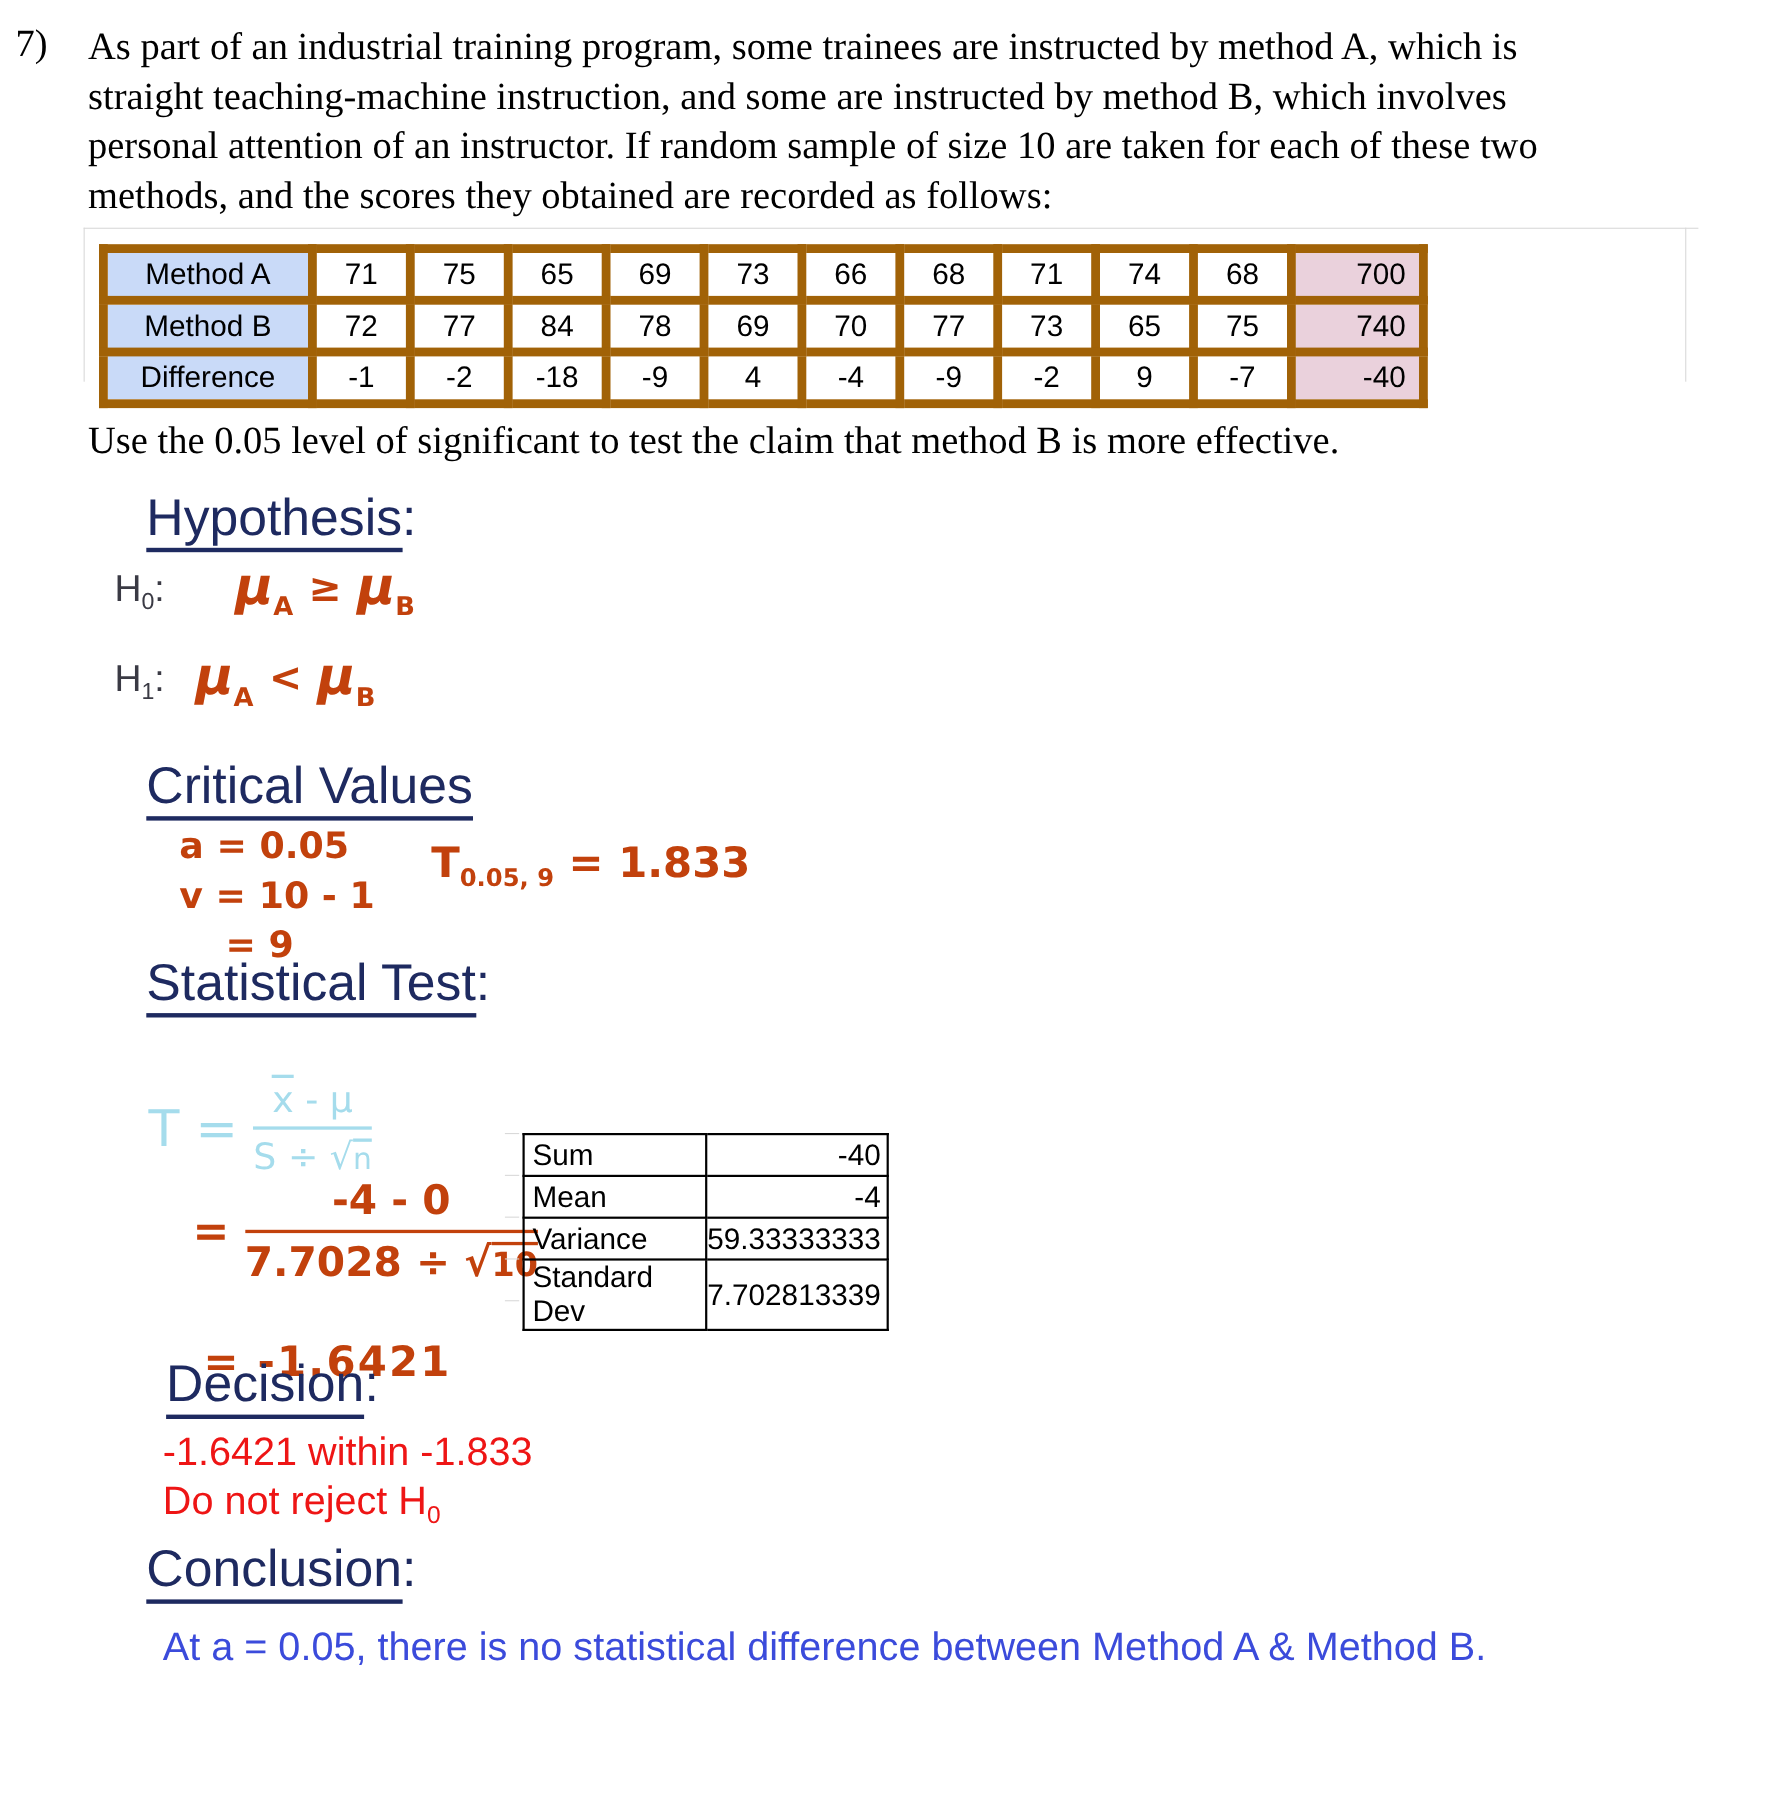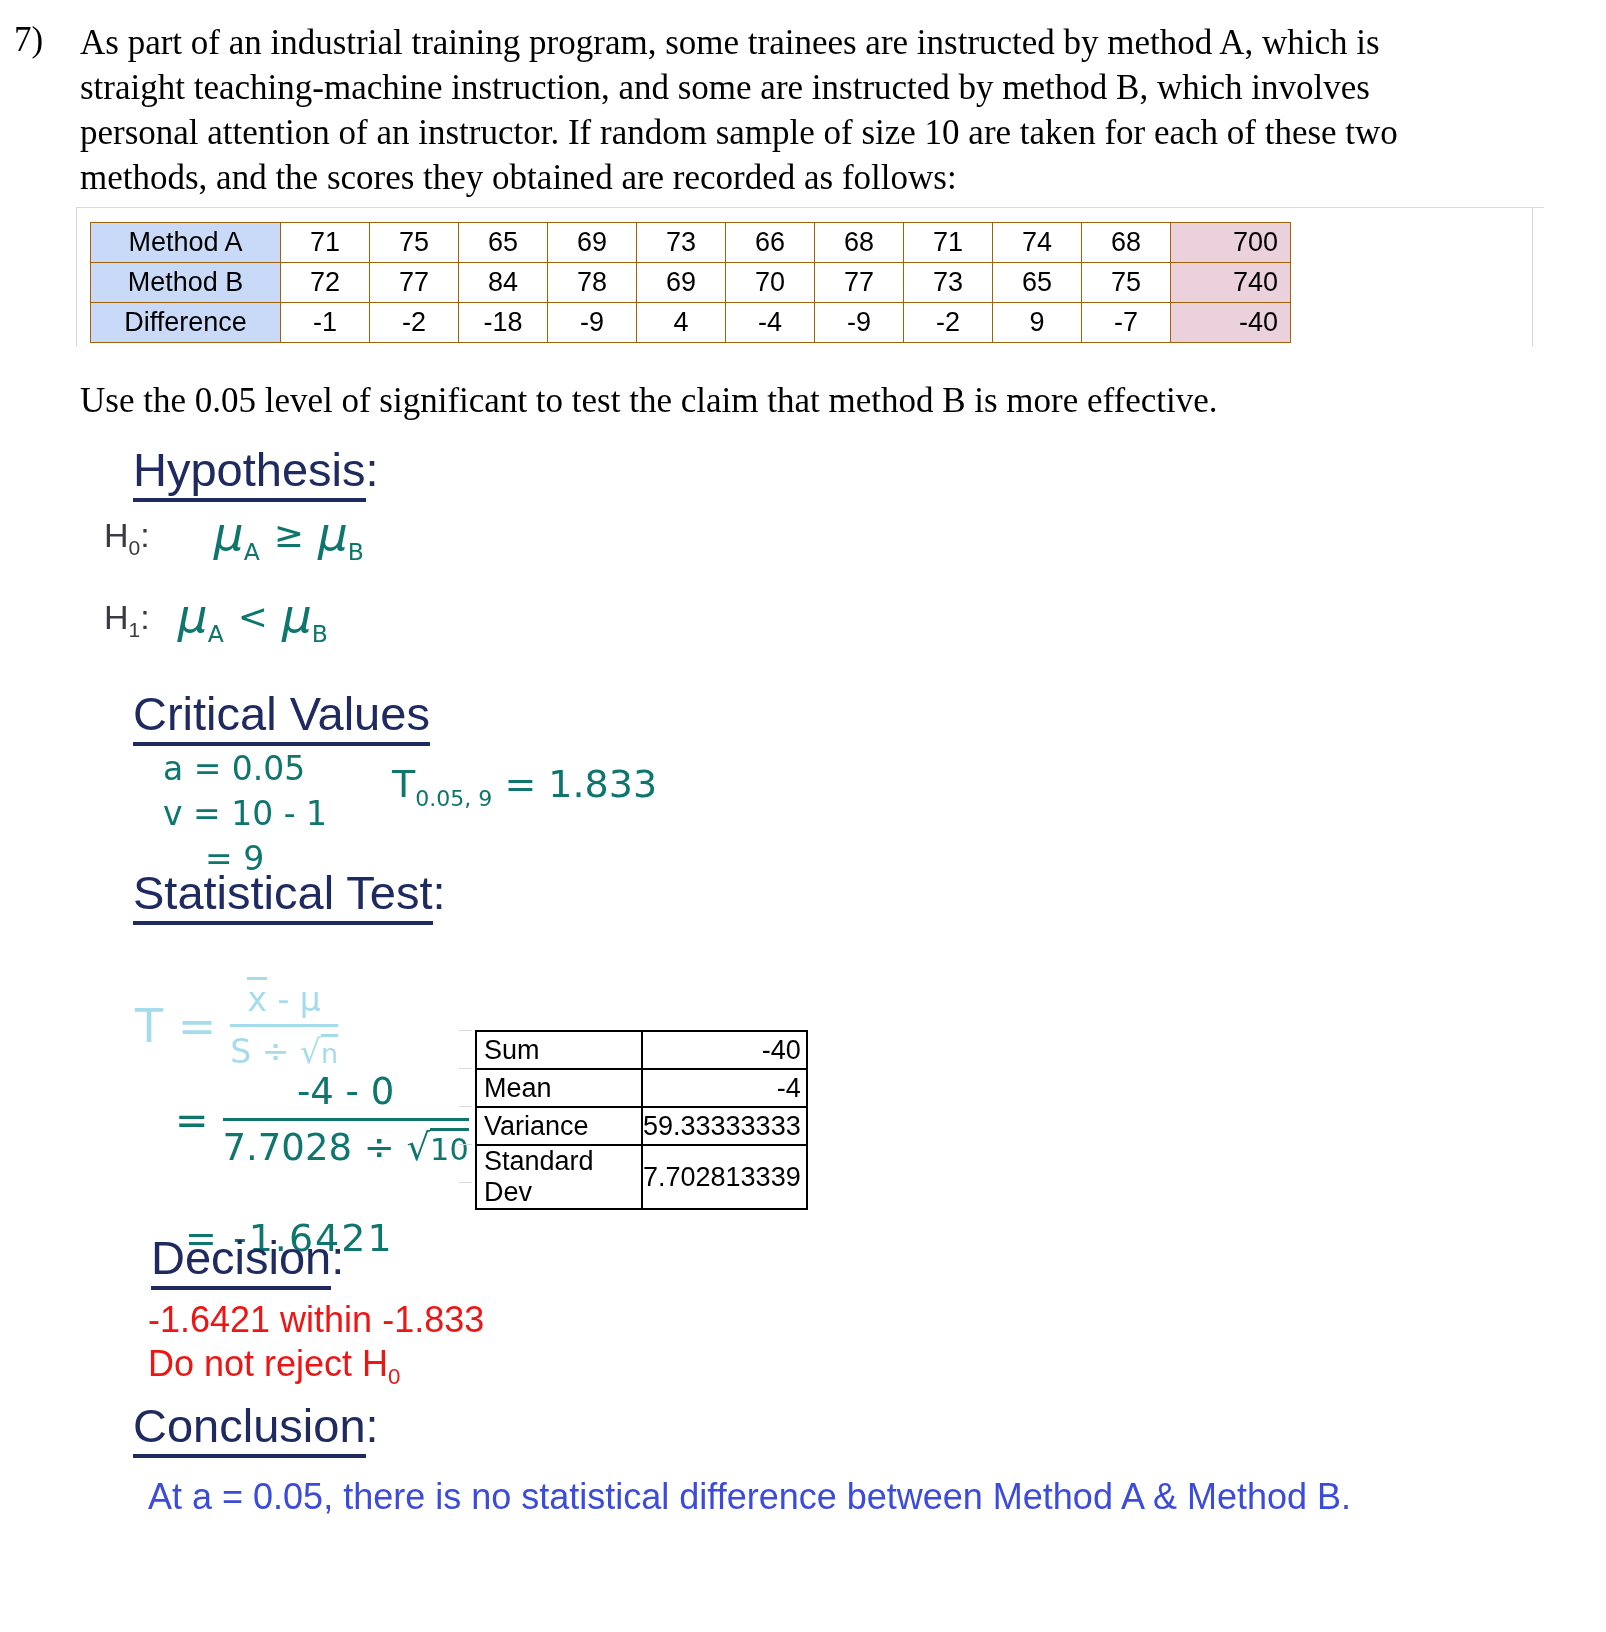--- a/index.html
+++ b/index.html
@@ -15,35 +15,35 @@
   .statement { position:absolute; left:80px; top:20px; font-size:35px; line-height:45px; }
   .statement div { white-space:nowrap; }
   .instruction { position:absolute; left:80px; top:381px; font-size:35px; white-space:nowrap; }
 
   
   .gl { position:absolute; background:#d9d9d9; }
 
   
   .scores { position:absolute; left:90px; top:222px; border-collapse:collapse; table-layout:fixed; }
   .scores td {
-    border:1px solid #a16207; height:39px; text-align:center;
+    border:8px solid #a16207; height:39px; text-align:center;
     font-size:27px; color:#000; padding:0; overflow:hidden;
   }
   .scores td.rowlabel { background:#c9daf8; }
   .scores td.total { background:#ead1dc; text-align:right; padding-right:12px; }
 
   
   .heading { position:absolute; color:#1e2a60; font-size:47px; white-space:nowrap; }
   .heading .hu { border-bottom:4px solid currentColor; padding-bottom:2px; }
 
   
   .hyp-row { position:absolute; display:flex; align-items:flex-start; }
   .hyp-label { font-size:34px; color:#3a3a44; margin-top:10px; }
   .hyp-label sub { font-size:0.62em; }
-  .hw-blue { color:#0f766e; font-family:"DejaVu Sans", sans-serif; }
+  .hw-blue { color:#c2410c; font-family:"DejaVu Sans", sans-serif;font-weight:bold; }
   .hw-cyan { color:#a5dcec; font-family:"DejaVu Sans", sans-serif; }
   .mu { font-size:47px; font-style:italic; }
   .mu sub { font-size:0.5em; font-style:normal; }
   .hyp-op { font-size:36px; margin:8px 14px 0 14px; }
   .hyp-formula { display:flex; align-items:flex-start; margin-left:28px; }
 
   
   .cv-lines { position:absolute; left:163px; top:746px; font-size:33px; line-height:45px; }
   .cv-indent { padding-left:42px; }
   .cv-t { position:absolute; left:392px; top:762px; font-size:38px; white-space:nowrap; }

